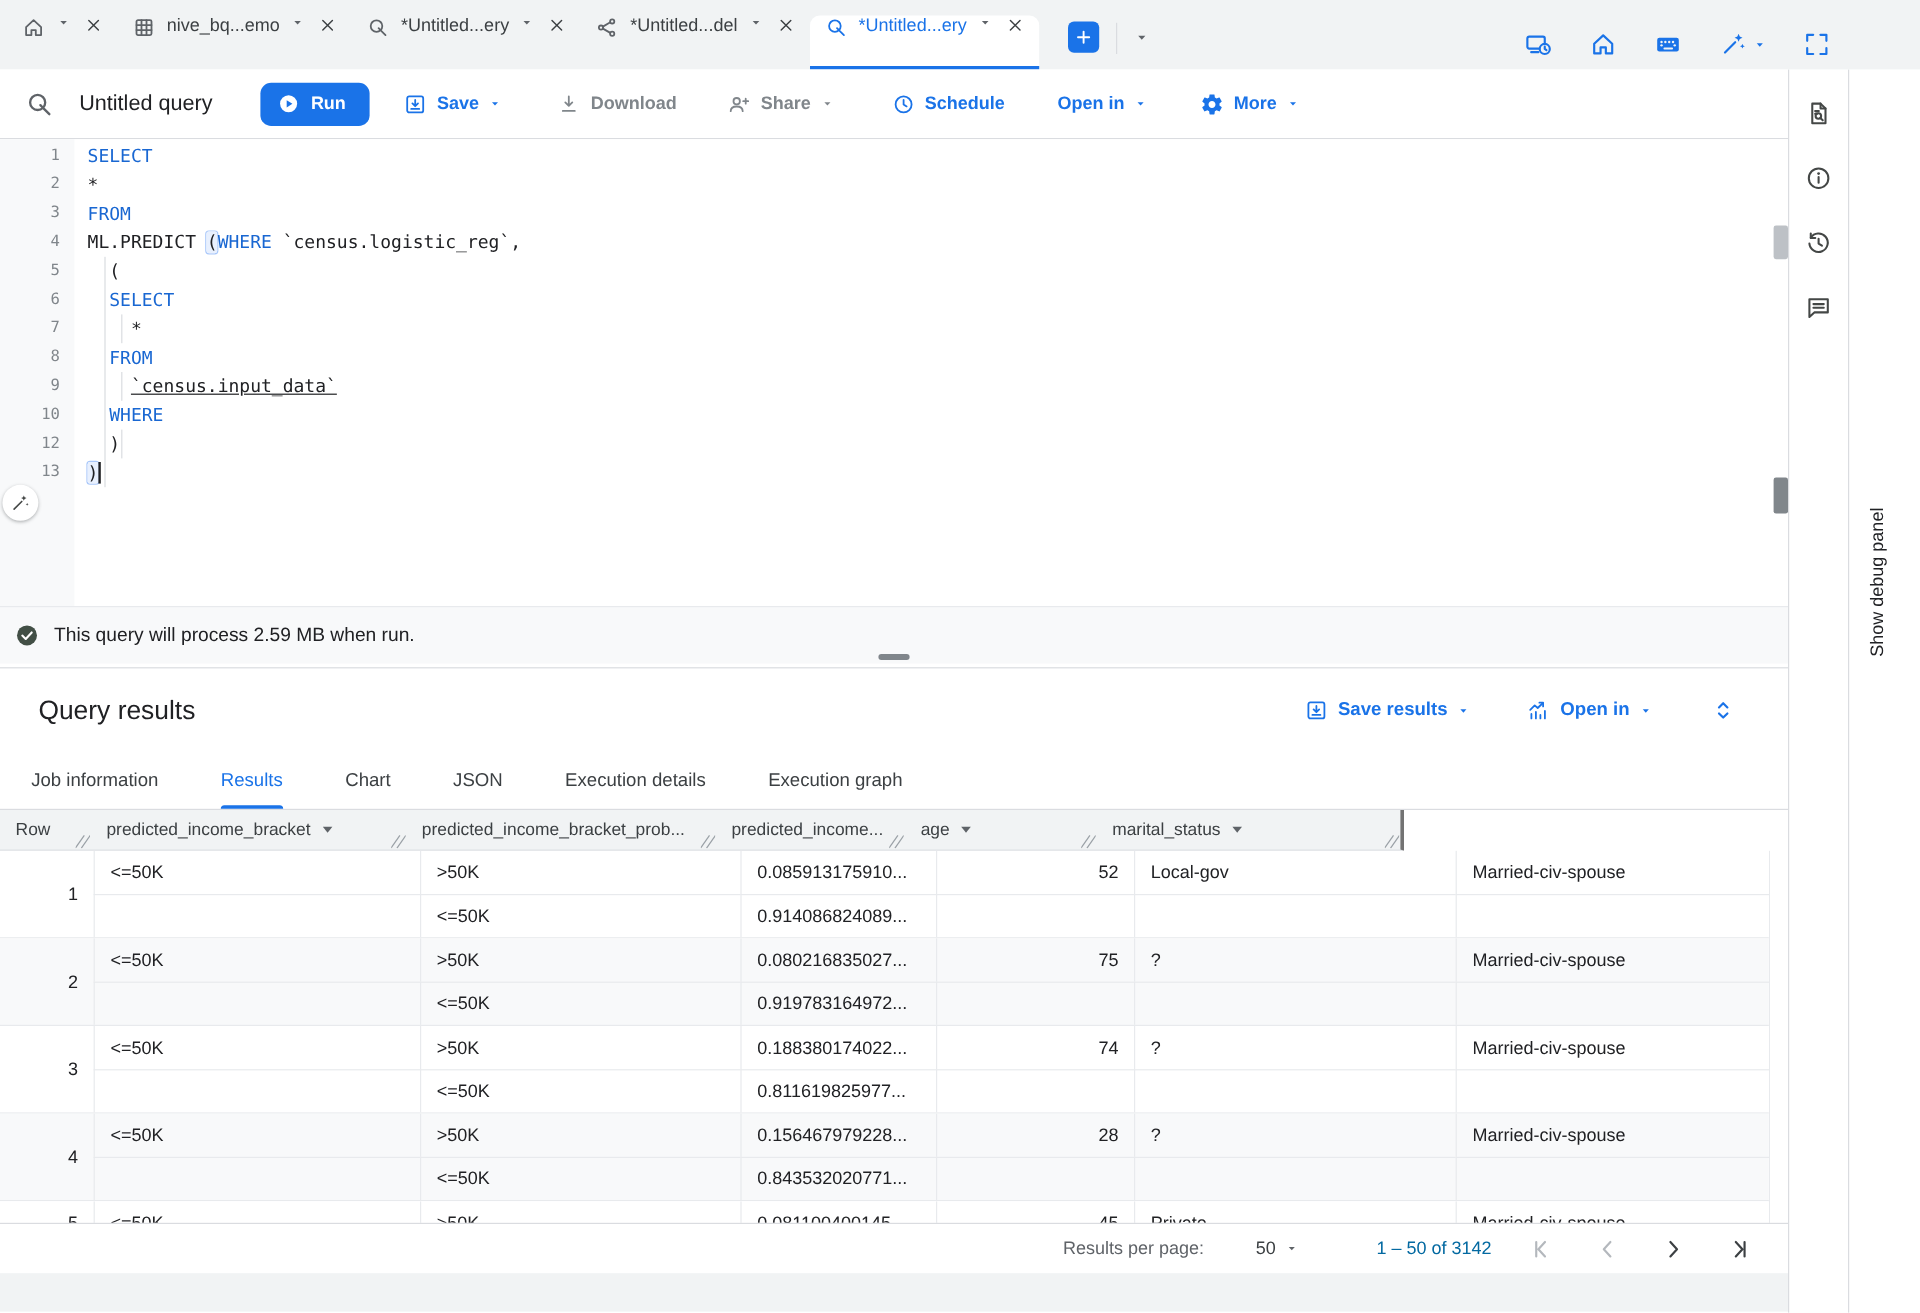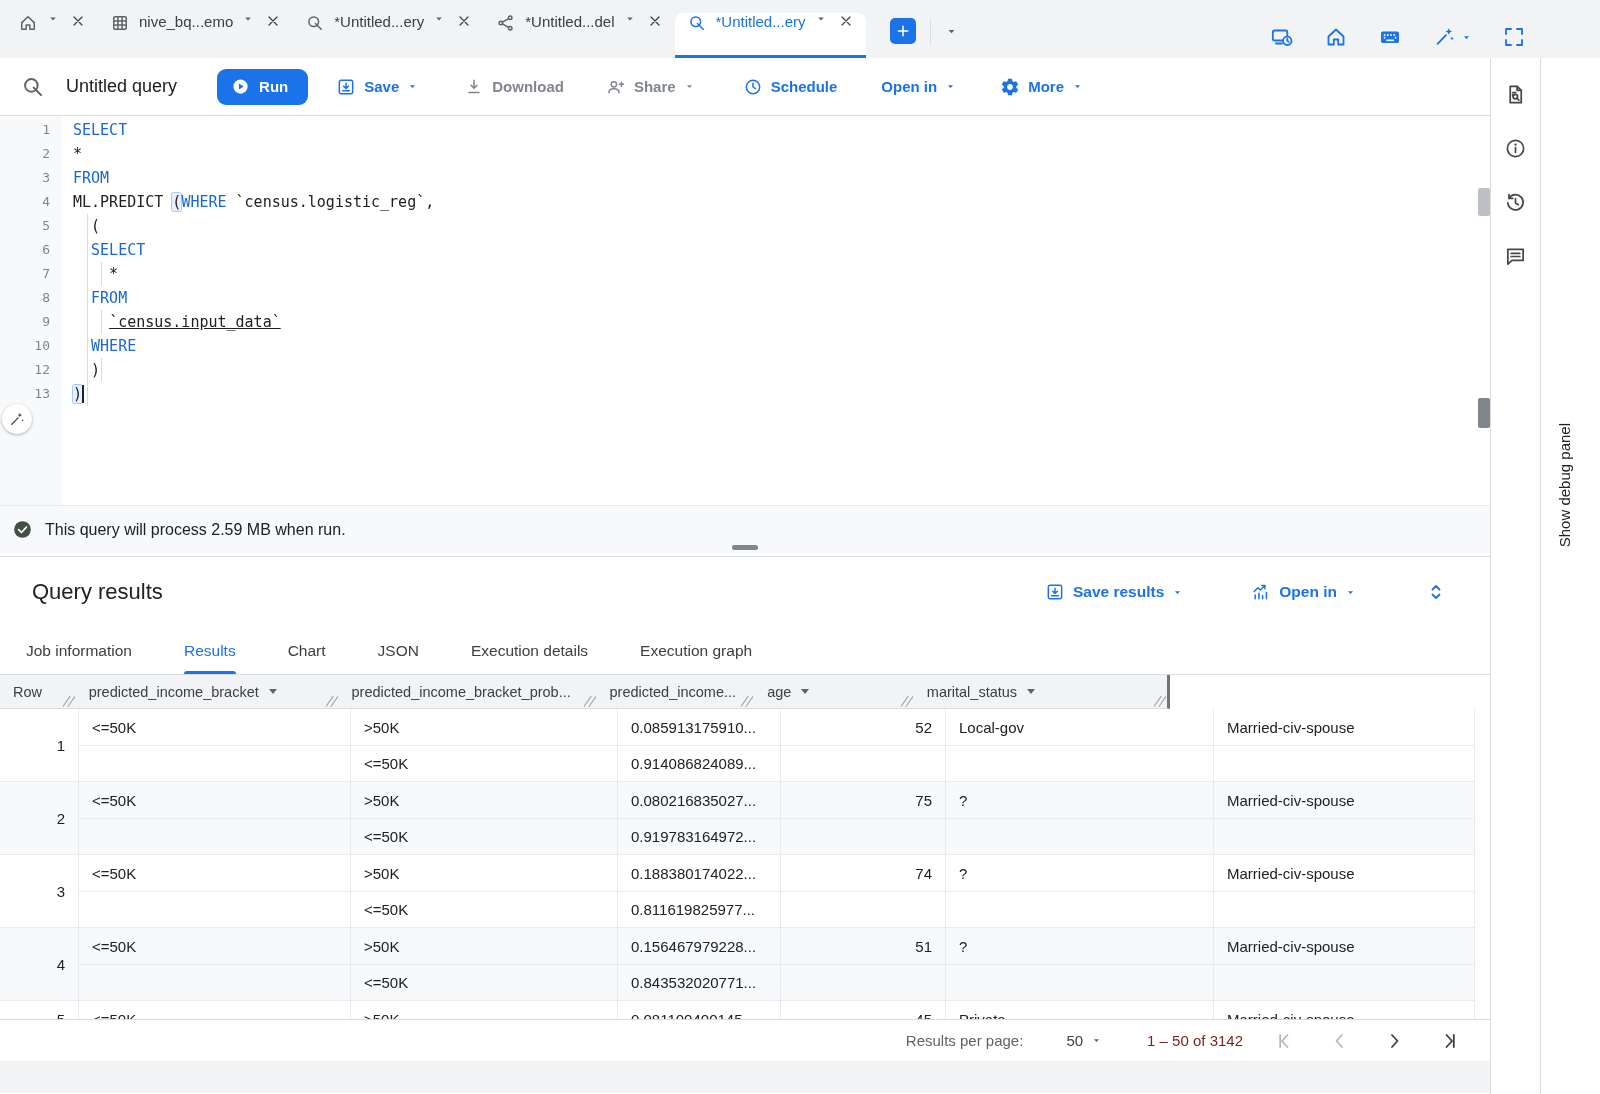--- a/index.html
+++ b/index.html
@@ -73,21 +73,21 @@
   
   .statusbar{height:48px;background:#f8f9fa;border-top:1px solid #e8eaed;display:flex;align-items:center;position:relative}
   .statusbar .chk{width:21px;height:21px;margin-left:12px;color:#424f45}
   .status-text{margin-left:12px;font-size:16px;color:#202124}
   .drag-handle{position:absolute;left:732px;top:487px;width:26px;height:5px;border-radius:3px;background:#80868b;z-index:6;cursor:row-resize}
 
   
   .results{border-top:1px solid #dadce0;margin-top:3px;height:537px;position:relative;background:#fff}
   .res-header{height:70px;display:flex;align-items:center;padding:0 42px 0 32px}
   .res-title{font-size:22px;color:#202124;white-space:nowrap}
-  .res-actions{margin-left:auto;display:flex;align-items:center;gap:68px}
+  .res-actions{margin-left:auto;display:flex;align-items:center;gap:47px}
   .res-actions .tb-btn{font-size:15.5px}
   .expand-btn{background:none;border:none;color:#1a73e8;width:24px;height:24px;cursor:pointer}
 
   .res-tabs{height:48px;border-bottom:1px solid #dadce0;display:flex;align-items:stretch;padding-left:26px;gap:52px}
   .rtab{display:flex;align-items:center;font-size:15.5px;color:#3c4043;position:relative;cursor:pointer;white-space:nowrap}
   .rtab.active{color:#1a73e8}
   .rtab.active::after{content:"";position:absolute;left:0;right:0;bottom:0;height:3px;background:#1a73e8;border-radius:3px 3px 0 0}
 
   .thead{height:34px;background:#f1f3f4;border-bottom:1px solid #dadce0;display:flex;width:1170px;border-right:3px solid #737373}
   .th{position:relative;display:flex;align-items:center;padding-left:13px;font-size:14.5px;color:#3c4043;white-space:nowrap;overflow:hidden}
@@ -107,21 +107,21 @@
   .rowcell{grid-column:1;justify-content:flex-end}
   .vline{border-left:1px solid #e8eaed}
   .sub2{border-top:1px solid #e8eaed}
   .num{justify-content:flex-end}
 
   .pagination{position:absolute;left:0;right:0;bottom:32px;height:42px;border-top:1px solid #dadce0;background:#fff;
               display:flex;align-items:center;justify-content:flex-end;padding-right:30px}
   .pag-label{font-size:15px;color:#5f6368}
   .pag-dd{display:flex;align-items:center;gap:8px;margin-left:43px;font-size:15px;color:#3c4043;background:none;border:none;cursor:pointer}
   .pag-dd .bcaret{width:11px;height:11px;color:#5f6368}
-  .pag-range{margin-left:45px;font-size:15px;color:#7f1d1d}
+  .pag-range{margin-left:65px;font-size:15px;color:#0369a1}
   .pag-icons{display:flex;align-items:center;gap:30px;margin-left:31px}
   .pbtn{width:24px;height:24px;background:none;border:none;padding:0}
   .pbtn.on{color:#3c4043;cursor:pointer}
   .pbtn.off{color:#b4b8bd}
   .bottom-strip{position:absolute;left:0;right:0;bottom:0;height:32px;background:#f1f3f4}
 
   
   .rail{position:absolute;left:1490px;top:58px;width:50px;height:1036px;background:#fff;border-left:1px solid #dadce0;
         display:flex;flex-direction:column;align-items:center;padding-top:25px;gap:31px}
   .rail .ricon{width:23px;height:23px;color:#444746;background:none;border:none;padding:0;cursor:pointer}
@@ -584,21 +584,21 @@
           <div class="cell vline sub2" style="grid-row:2;grid-column:4">0.811619825977...</div>
           <div class="cell vline num sub2" style="grid-row:2;grid-column:5"></div>
           <div class="cell vline sub2" style="grid-row:2;grid-column:6"></div>
           <div class="cell vline sub2" style="grid-row:2;grid-column:7"></div>
         </div>
         <div class="tgroup shaded">
           <div class="cell rowcell" style="grid-row:1 / span 2">4</div>
           <div class="cell vline" style="grid-row:1;grid-column:2">&lt;=50K</div>
           <div class="cell vline" style="grid-row:1;grid-column:3">&gt;50K</div>
           <div class="cell vline" style="grid-row:1;grid-column:4">0.156467979228...</div>
-          <div class="cell vline num" style="grid-row:1;grid-column:5">51</div>
+          <div class="cell vline num" style="grid-row:1;grid-column:5">28</div>
           <div class="cell vline" style="grid-row:1;grid-column:6">?</div>
           <div class="cell vline" style="grid-row:1;grid-column:7">Married-civ-spouse</div>
           <div class="cell vline sub2" style="grid-row:2;grid-column:2"></div>
           <div class="cell vline sub2" style="grid-row:2;grid-column:3">&lt;=50K</div>
           <div class="cell vline sub2" style="grid-row:2;grid-column:4">0.843532020771...</div>
           <div class="cell vline num sub2" style="grid-row:2;grid-column:5"></div>
           <div class="cell vline sub2" style="grid-row:2;grid-column:6"></div>
           <div class="cell vline sub2" style="grid-row:2;grid-column:7"></div>
         </div>
         <div class="tgroup partial">

